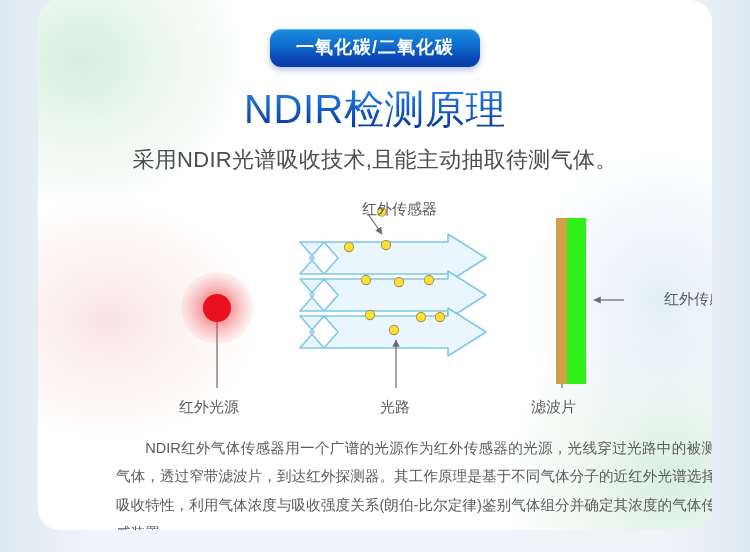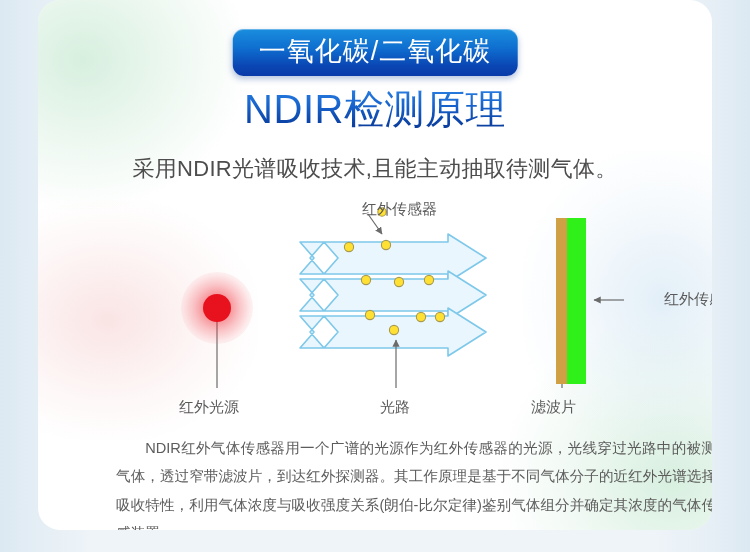--- a/index.html
+++ b/index.html
@@ -43,39 +43,39 @@
     background:radial-gradient(ellipse at 50% 50%, rgba(198,223,240,.5) 0%, rgba(222,236,247,.22) 50%, rgba(255,255,255,0) 75%);
   }
 
   
   #badge {
     position:absolute; left:50%; top:29px; transform:translateX(-50%);
     padding:9px 26px 11px;
     border-radius:11px;
     background:linear-gradient(180deg,#1a8ede 0%,#0f6fd0 40%,#0a47b4 78%,#0a3aa8 100%);
     color:#ffffff;
-    font-size:27px; font-weight:normal; letter-spacing:1px;
+    font-size:18px; font-weight:bold; letter-spacing:1px;
     line-height:1;
     white-space:nowrap;
     box-shadow:0 3px 6px rgba(10,60,150,.30), inset 0 1px 0 rgba(255,255,255,.35);
     text-align:right;
   }
 
   
   #main-title {
     position:absolute; left:0; right:0; top:88px;
     text-align:center;
     font-size:40px; font-weight:normal; letter-spacing:.5px;
     background:linear-gradient(180deg,#2a7fe0 0%,#1865cf 38%,#0d45a8 78%,#0a3a96 100%);
     -webkit-background-clip:text; background-clip:text;
     color:transparent; -webkit-text-fill-color:transparent;
     line-height:1.08;
   }
   #subtitle {
-    position:absolute; left:0; right:0; top:154px;
+    position:absolute; left:0; right:0; top:145px;
     text-align:center;
     font-size:22px; color:#4d4d4d; font-weight:normal;
     letter-spacing:.3px;
   }
 
   
   #diagram { position:absolute; left:0; top:190px; width:674px; height:240px; }
   #diagram svg { display:block; }
 
   .dlabel {

